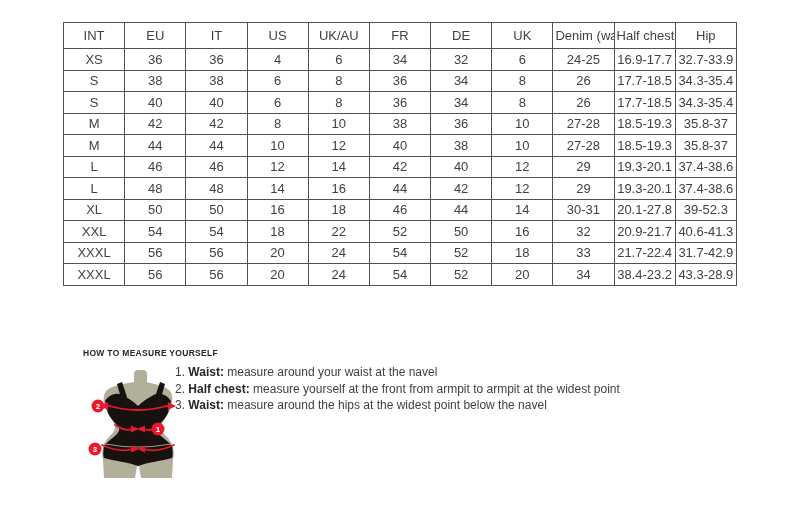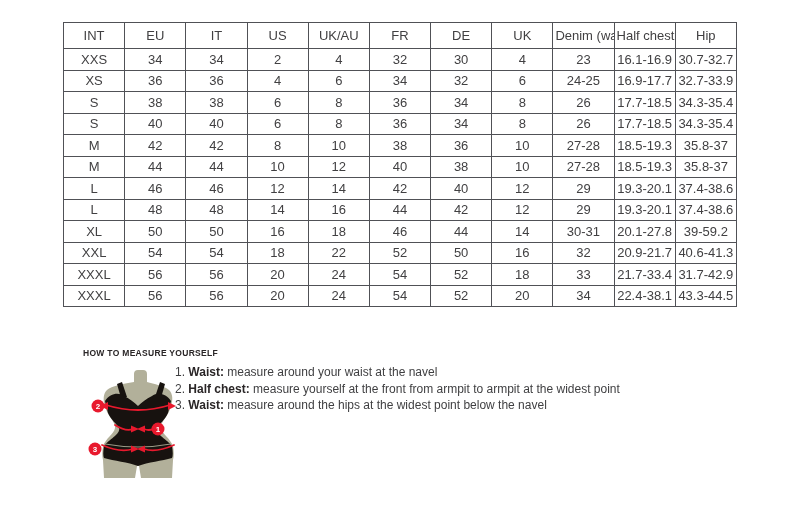--- a/index.html
+++ b/index.html
@@ -104,33 +104,20 @@
           <th>FR</th>
           <th>DE</th>
           <th>UK</th>
           <th>Denim (waist)</th>
           <th>Half chest</th>
           <th>Hip</th>
         </tr>
       </thead>
       <tbody>
         <tr>
-          <td>XXS</td>
-          <td>34</td>
-          <td>34</td>
-          <td>2</td>
-          <td>4</td>
-          <td>32</td>
-          <td>30</td>
-          <td>4</td>
-          <td>23</td>
-          <td>16.1-16.9</td>
-          <td>30.7-32.7</td>
-        </tr>
-        <tr>
           <td>XS</td>
           <td>36</td>
           <td>36</td>
           <td>4</td>
           <td>6</td>
           <td>34</td>
           <td>32</td>
           <td>6</td>
           <td>24-25</td>
           <td>16.9-17.7</td>
@@ -218,21 +205,21 @@
           <td>XL</td>
           <td>50</td>
           <td>50</td>
           <td>16</td>
           <td>18</td>
           <td>46</td>
           <td>44</td>
           <td>14</td>
           <td>30-31</td>
           <td>20.1-27.8</td>
-          <td>39-59.2</td>
+          <td>39-52.3</td>
         </tr>
         <tr>
           <td>XXL</td>
           <td>54</td>
           <td>54</td>
           <td>18</td>
           <td>22</td>
           <td>52</td>
           <td>50</td>
           <td>16</td>
@@ -243,35 +230,35 @@
         <tr>
           <td>XXXL</td>
           <td>56</td>
           <td>56</td>
           <td>20</td>
           <td>24</td>
           <td>54</td>
           <td>52</td>
           <td>18</td>
           <td>33</td>
-          <td>21.7-33.4</td>
+          <td>21.7-22.4</td>
           <td>31.7-42.9</td>
         </tr>
         <tr>
           <td>XXXL</td>
           <td>56</td>
           <td>56</td>
           <td>20</td>
           <td>24</td>
           <td>54</td>
           <td>52</td>
           <td>20</td>
           <td>34</td>
-          <td>22.4-38.1</td>
-          <td>43.3-44.5</td>
+          <td>38.4-23.2</td>
+          <td>43.3-28.9</td>
         </tr>
       </tbody>
     </table>
 
   <div class="measure-title">HOW TO MEASURE YOURSELF</div>
 
   <div class="figure-wrap">
     <svg width="94" height="112" viewBox="0 0 94 112">
 
       <path class="skin" d="

